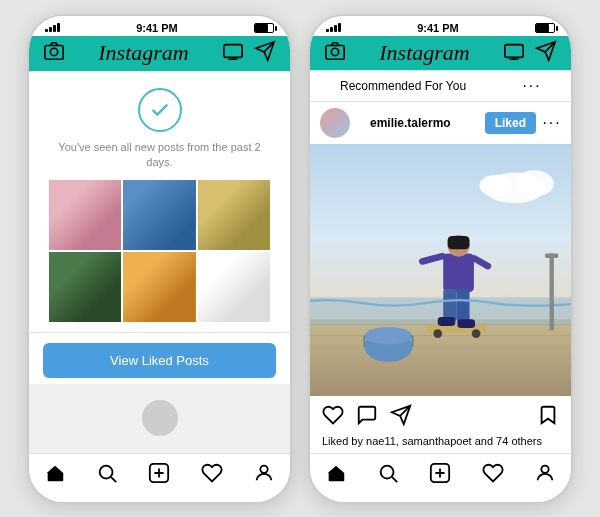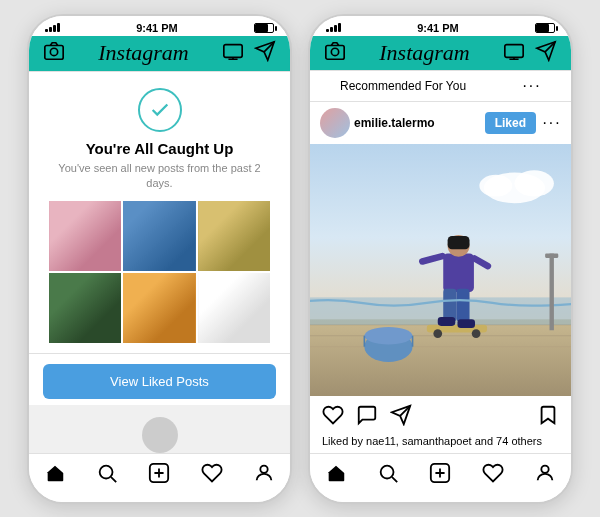--- a/index.html
+++ b/index.html
@@ -206,21 +206,21 @@
       display: flex;
       justify-content: space-between;
       align-items: center;
       padding: 6px 10px;
       flex-shrink: 0;
     }
 
     .post-user {
       display: flex;
       align-items: center;
-      gap: 4px;
+      gap: 20px;
     }
 
     .avatar {
       width: 30px; height: 30px;
       border-radius: 50%;
       background: linear-gradient(135deg, #e0a0a0, #a0c0e0);
       flex-shrink: 0;
     }
 
     .username { font-size: 12px; font-weight: 600; color: #000; }
@@ -330,21 +330,20 @@
       </div>
     </div>
 
     <div class="left-content">
       <div class="caught-up-section">
         <div class="check-circle">
           <svg width="22" height="22" viewBox="0 0 24 24" stroke="#3dbfbf" stroke-width="2.5" fill="none">
             <polyline points="20 6 9 17 4 12"></polyline>
           </svg>
         </div>
-        <div class="caught-title">You're All Caught Up</div>
         <div class="caught-sub">You've seen all new posts from the past 2 days.</div>
 
         <div class="photo-grid">
           <div class="grid-photo photo-1"></div>
           <div class="grid-photo photo-2"></div>
           <div class="grid-photo photo-3"></div>
           <div class="grid-photo photo-4"></div>
           <div class="grid-photo photo-5"></div>
           <div class="grid-photo photo-6"></div>
         </div>

